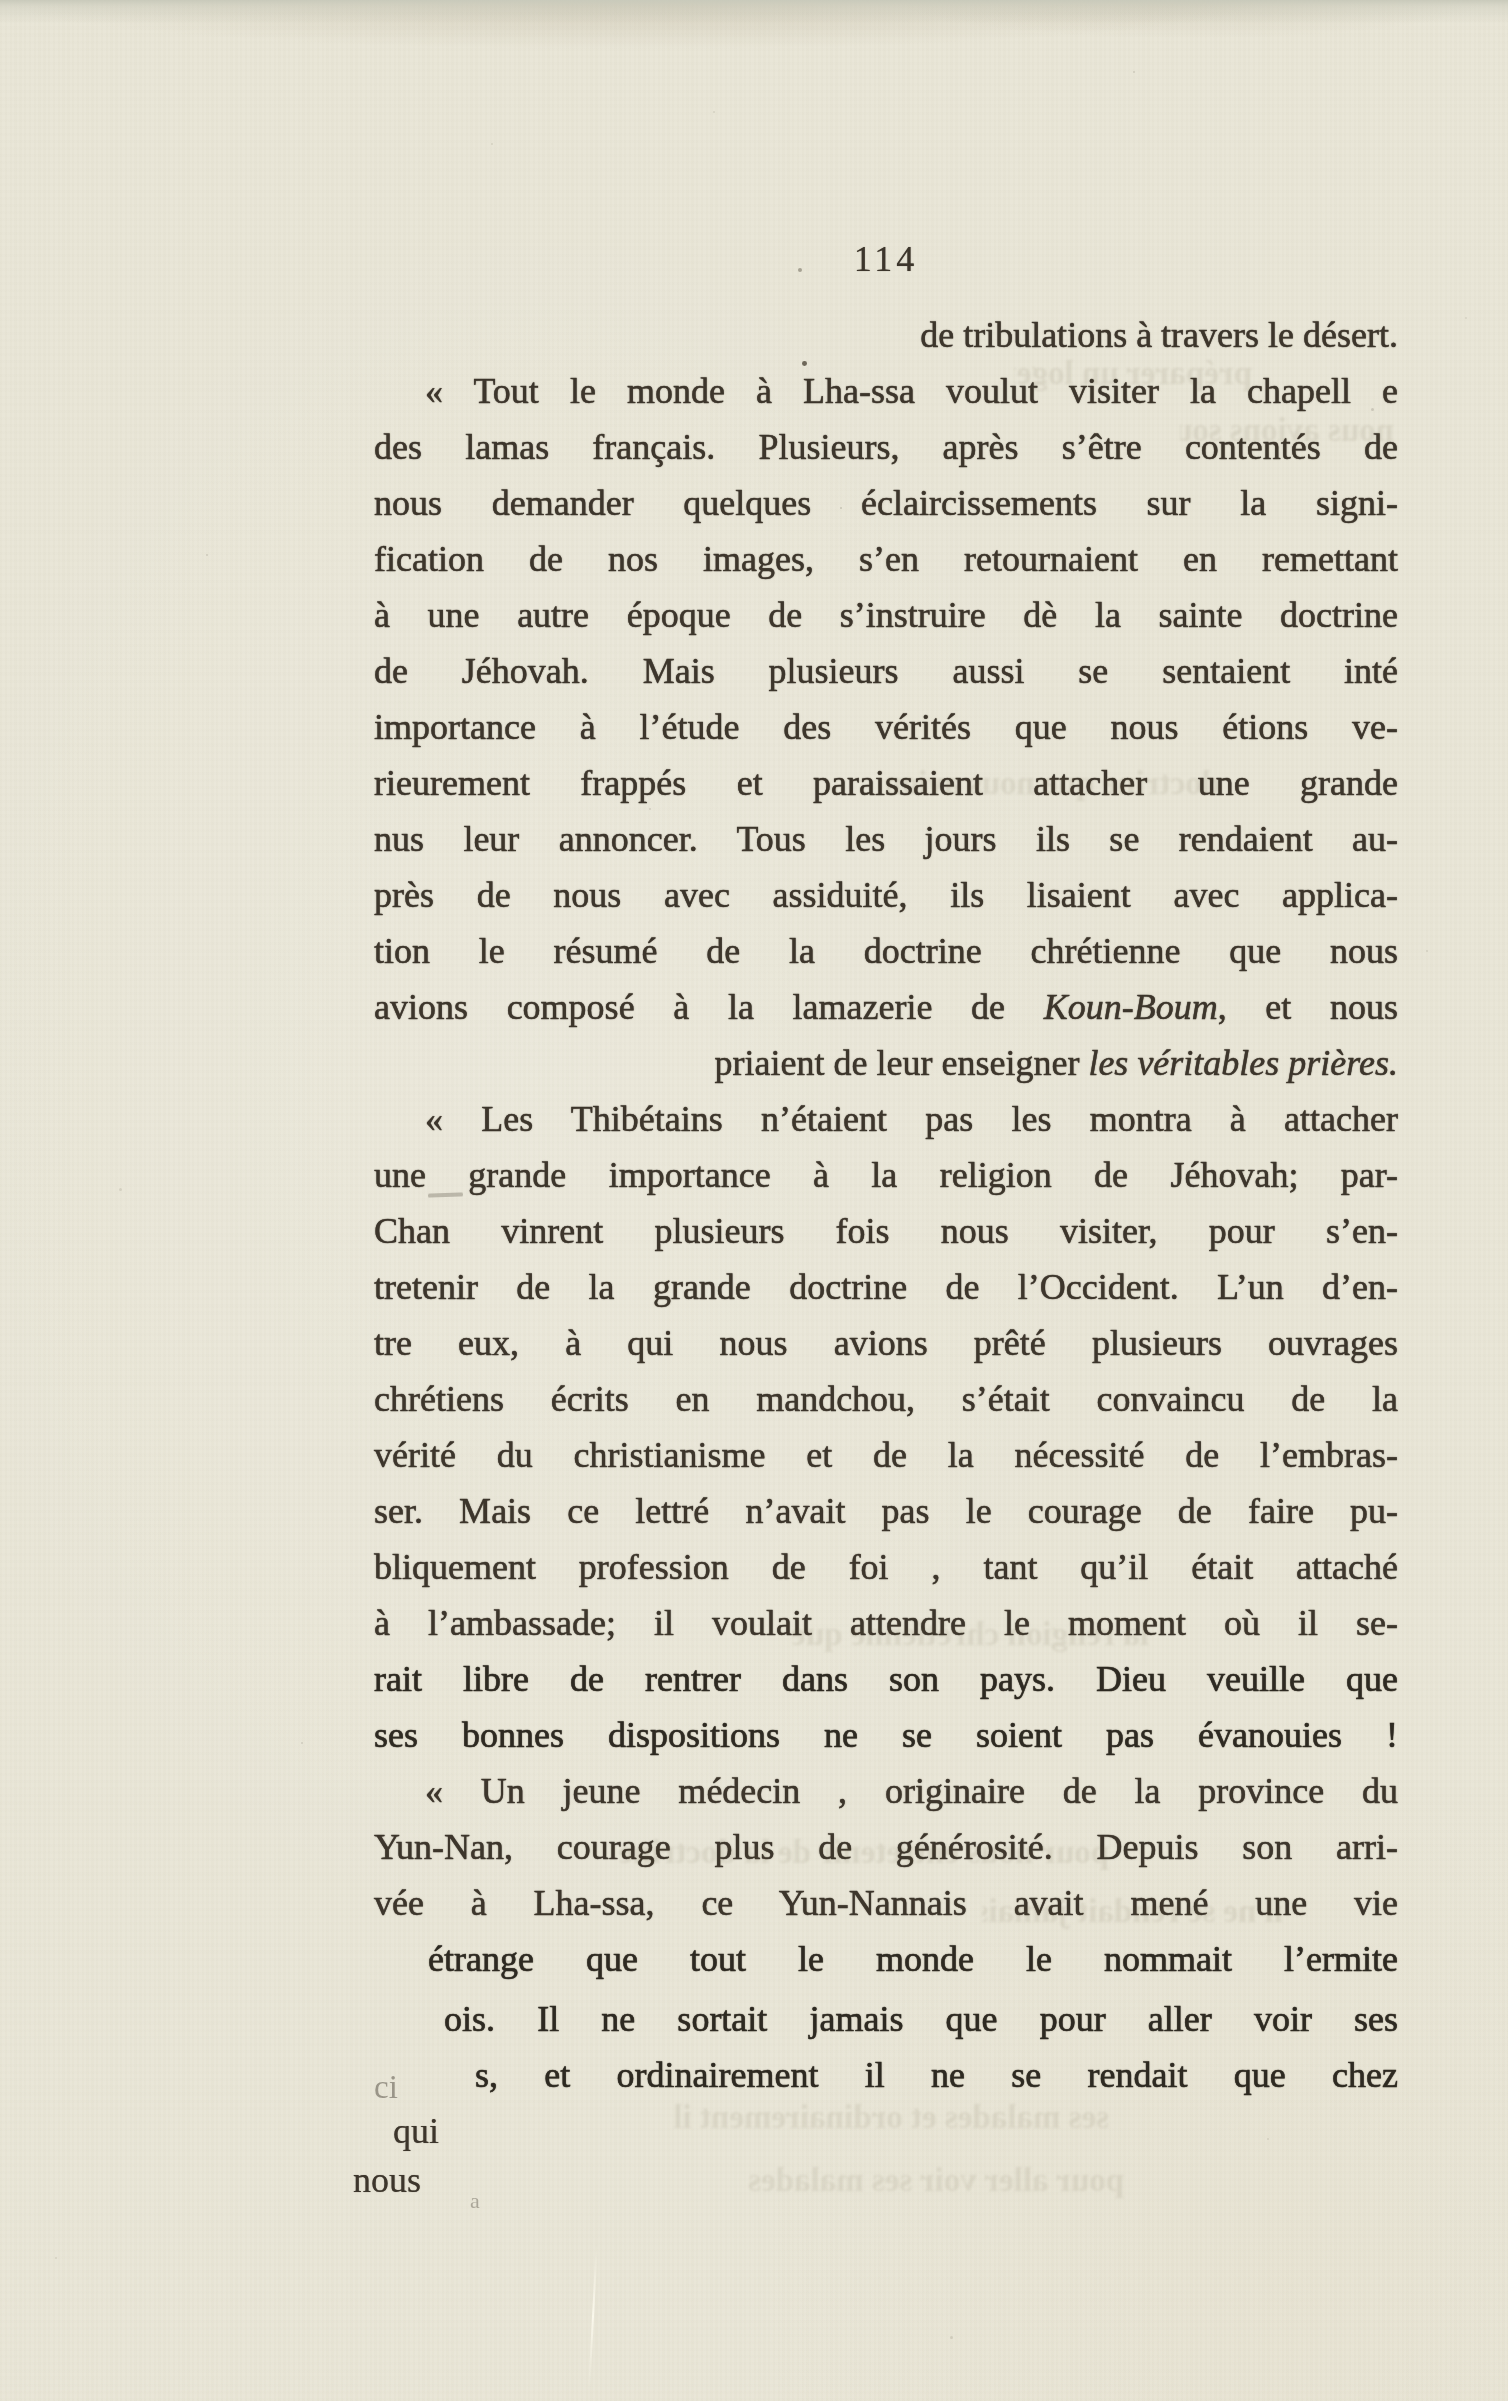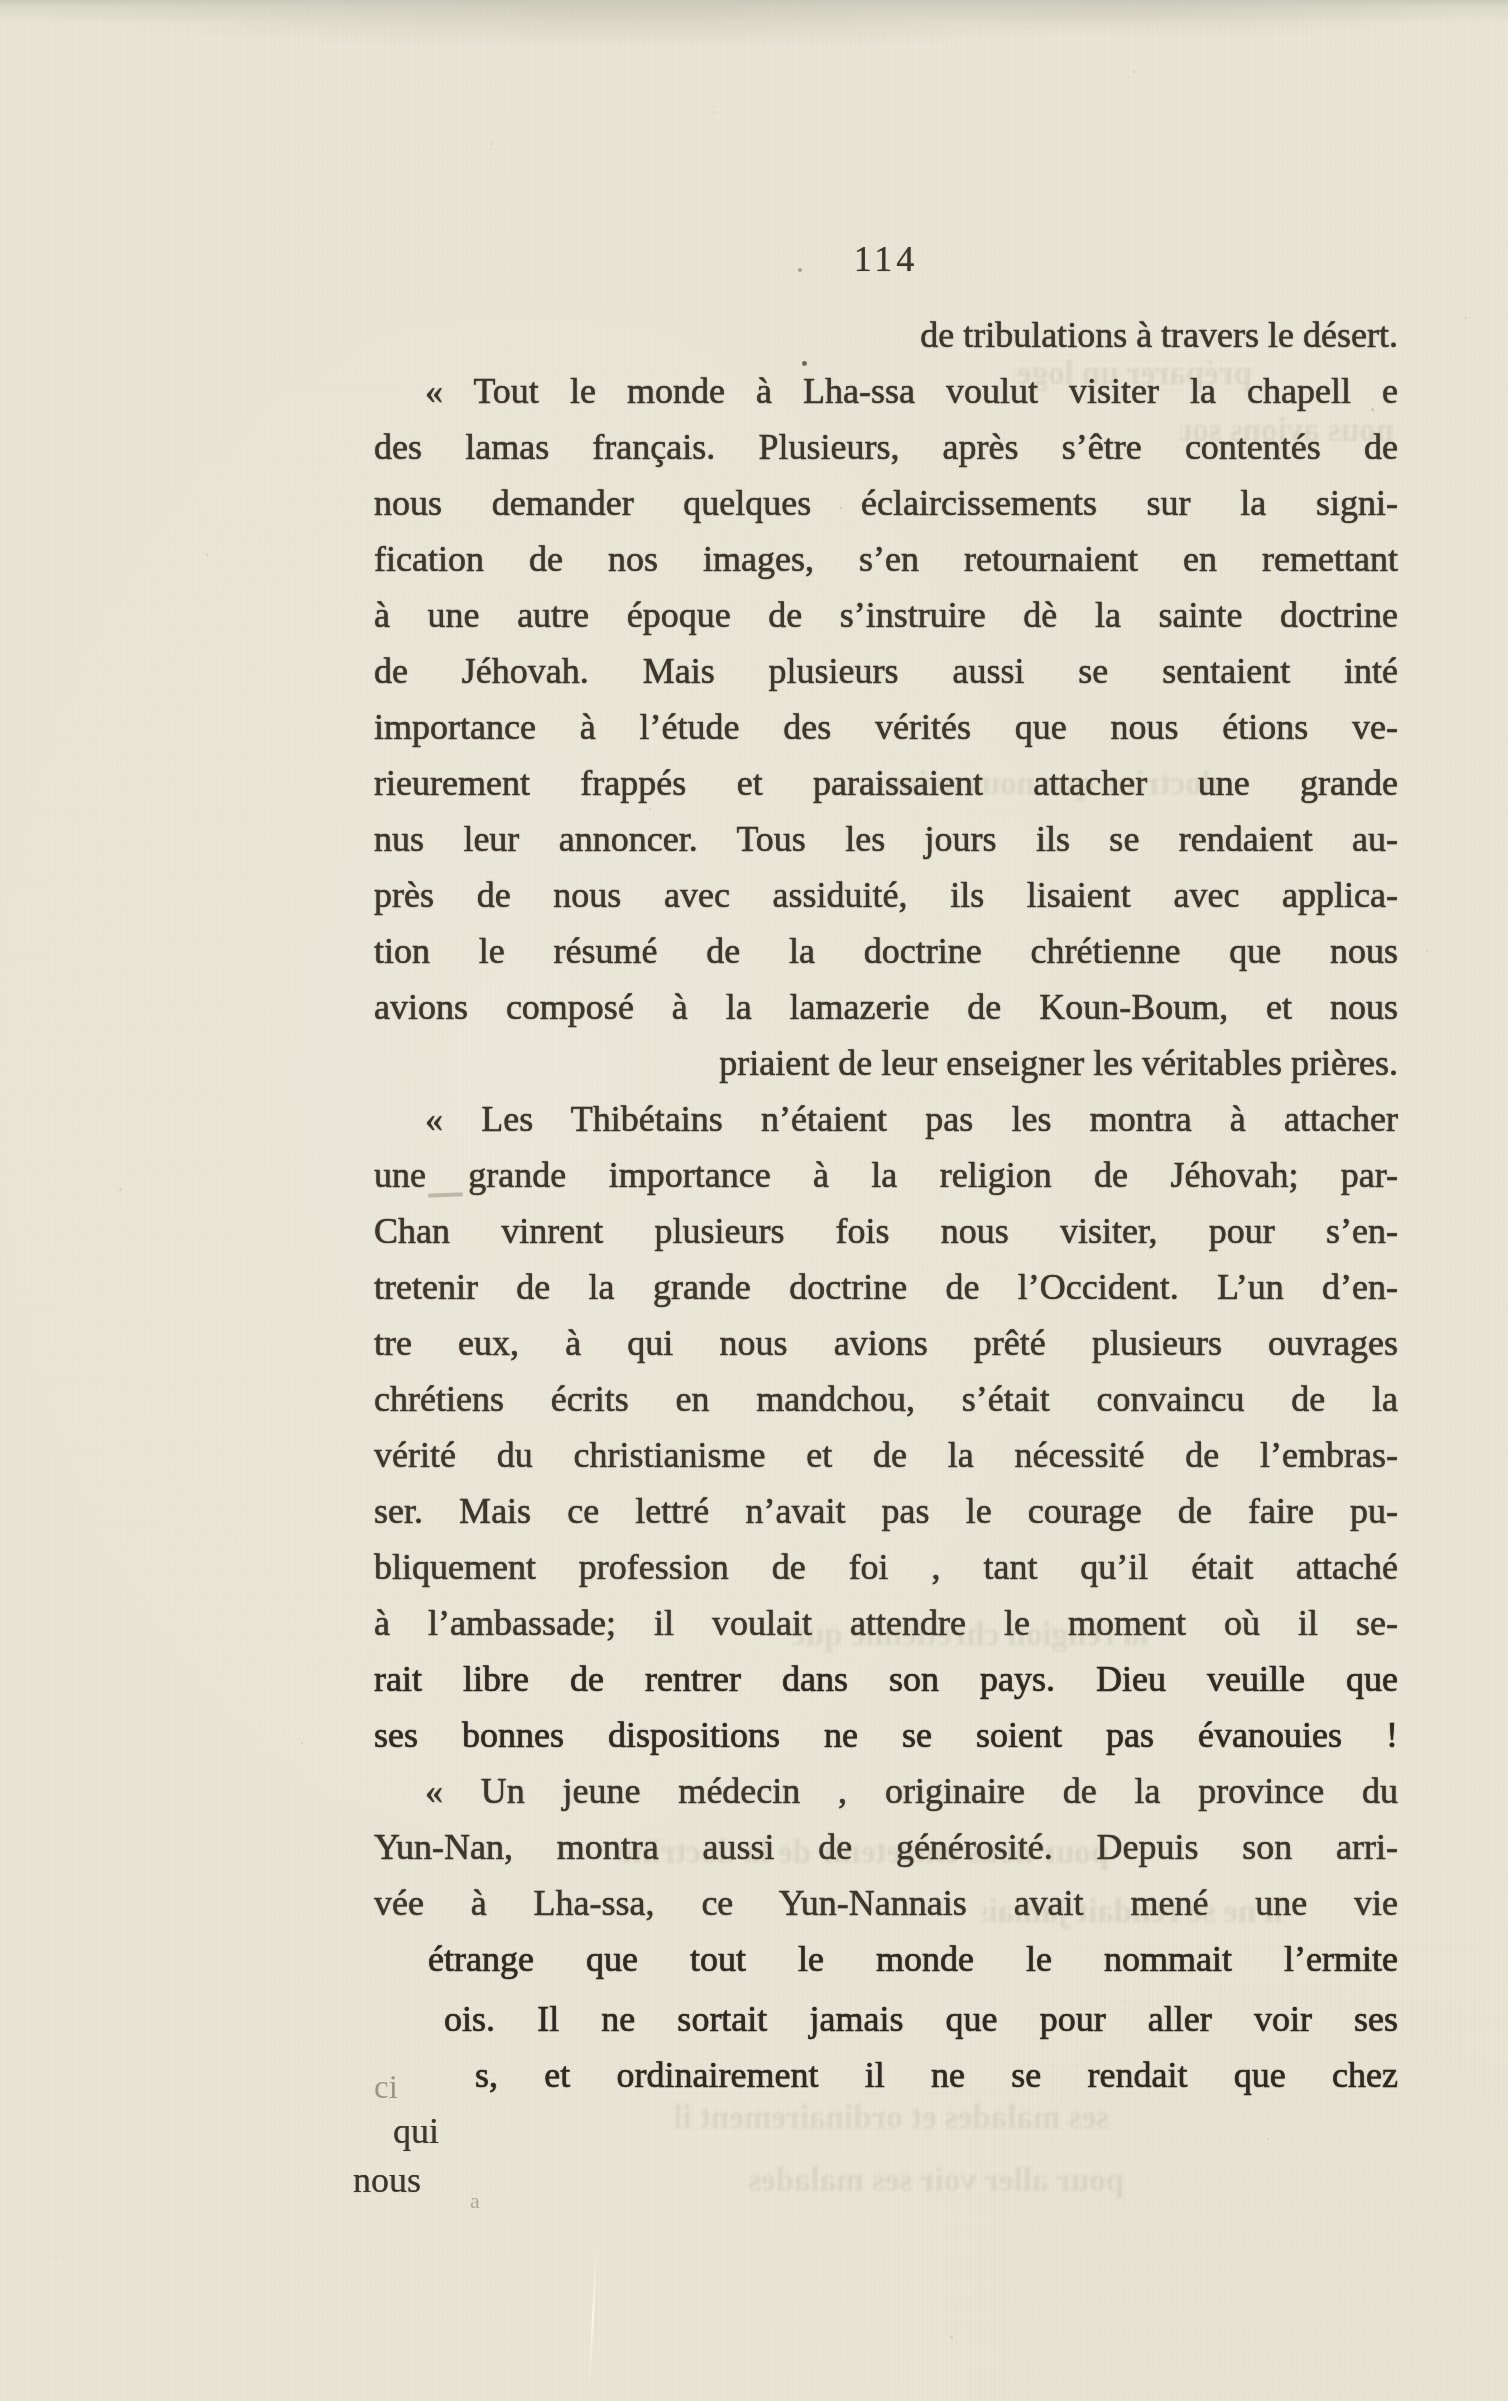--- a/index.html
+++ b/index.html
@@ -32,21 +32,21 @@
     position:absolute;left:374px;top:307px;width:1024px;
     font-size:36px;line-height:56px;
     color:var(--ink,#3d362c);
     text-shadow:0 0 0.8px rgba(61,54,44,.85), 0 0 2px rgba(61,54,44,.28);
     -webkit-text-stroke:0.4px rgba(61,54,44,.75);
   }
   .line{height:56px;}
   .line.j{text-align:justify;text-align-last:justify;}
   .line.l{text-align:right;}
   .line.dark{color:var(--inkdark,#2e2a22);-webkit-text-stroke:0.6px rgba(46,42,34,.8);}
-  .it{margin-top:15px;}
+  .it{font-style:italic;margin-top:15px;}
   .ghost-word{
     position:absolute;
     font-size:36px;color:var(--ink,#3d362c);
     text-shadow:0 0 0.8px rgba(61,54,44,.8);
     white-space:nowrap;
   }
   .fragment{
     position:absolute;font-size:33px;color:var(--ink,#3d362c);white-space:nowrap;
   }
   .bleed{
@@ -94,21 +94,21 @@
       <div class="line j"><span>tretenir de la grande doctrine de l’Occident. L’un d’en-</span></div>
       <div class="line j"><span>tre eux, à qui nous avions prêté plusieurs ouvrages</span></div>
       <div class="line j"><span>chrétiens écrits en mandchou, s’était convaincu de la</span></div>
       <div class="line j"><span>vérité du christianisme et de la nécessité de l’embras-</span></div>
       <div class="line j"><span>ser. Mais ce lettré n’avait pas le courage de faire pu-</span></div>
       <div class="line j"><span>bliquement profession de foi , tant qu’il était attaché</span></div>
       <div class="line j"><span>à l’ambassade; il voulait attendre le moment où il se-</span></div>
       <div class="line j dark"><span>rait libre de rentrer dans son pays. Dieu veuille que</span></div>
       <div class="line j dark"><span>ses bonnes dispositions ne se soient pas évanouies !</span></div>
       <div class="line j" style="padding-left: 51px;"><span>« Un jeune médecin , originaire de la province du</span></div>
-      <div class="line j"><span>Yun-Nan, montra aussi de générosité. Depuis son arri-</span></div>
+      <div class="line j"><span>Yun-Nan, courage plus de générosité. Depuis son arri-</span></div>
       <div class="line j"><span>vée à Lha-ssa, ce Yun-Nannais avait mené une vie</span></div>
       <div class="line j dark" style="padding-left: 54px;"><span>étrange que tout le monde le nommait l’ermite</span></div>
       <div class="line j dark" style="padding-left: 70px; margin-top: 4px;"><span>ois. Il ne sortait jamais que pour aller voir ses</span></div>
       <div class="line j dark" style="padding-left: 101px;"><span>s, et ordinairement il ne se rendait que chez</span></div>
     </div>
   <div id="overlay">
       <div class="bleed" style="left: 1014px; top: 355px; width: 238px;">préparer un logement</div>
       <div class="bleed" style="left: 1180px; top: 412px; width: 214px;">nous avions souvent</div>
       <div class="bleed" style="left: 887px; top: 765px; width: 333px;">doctrine que nous avions</div>
       <div class="bleed" style="left: 737px; top: 1616px; width: 412px;">la religion chrétienne que</div>

